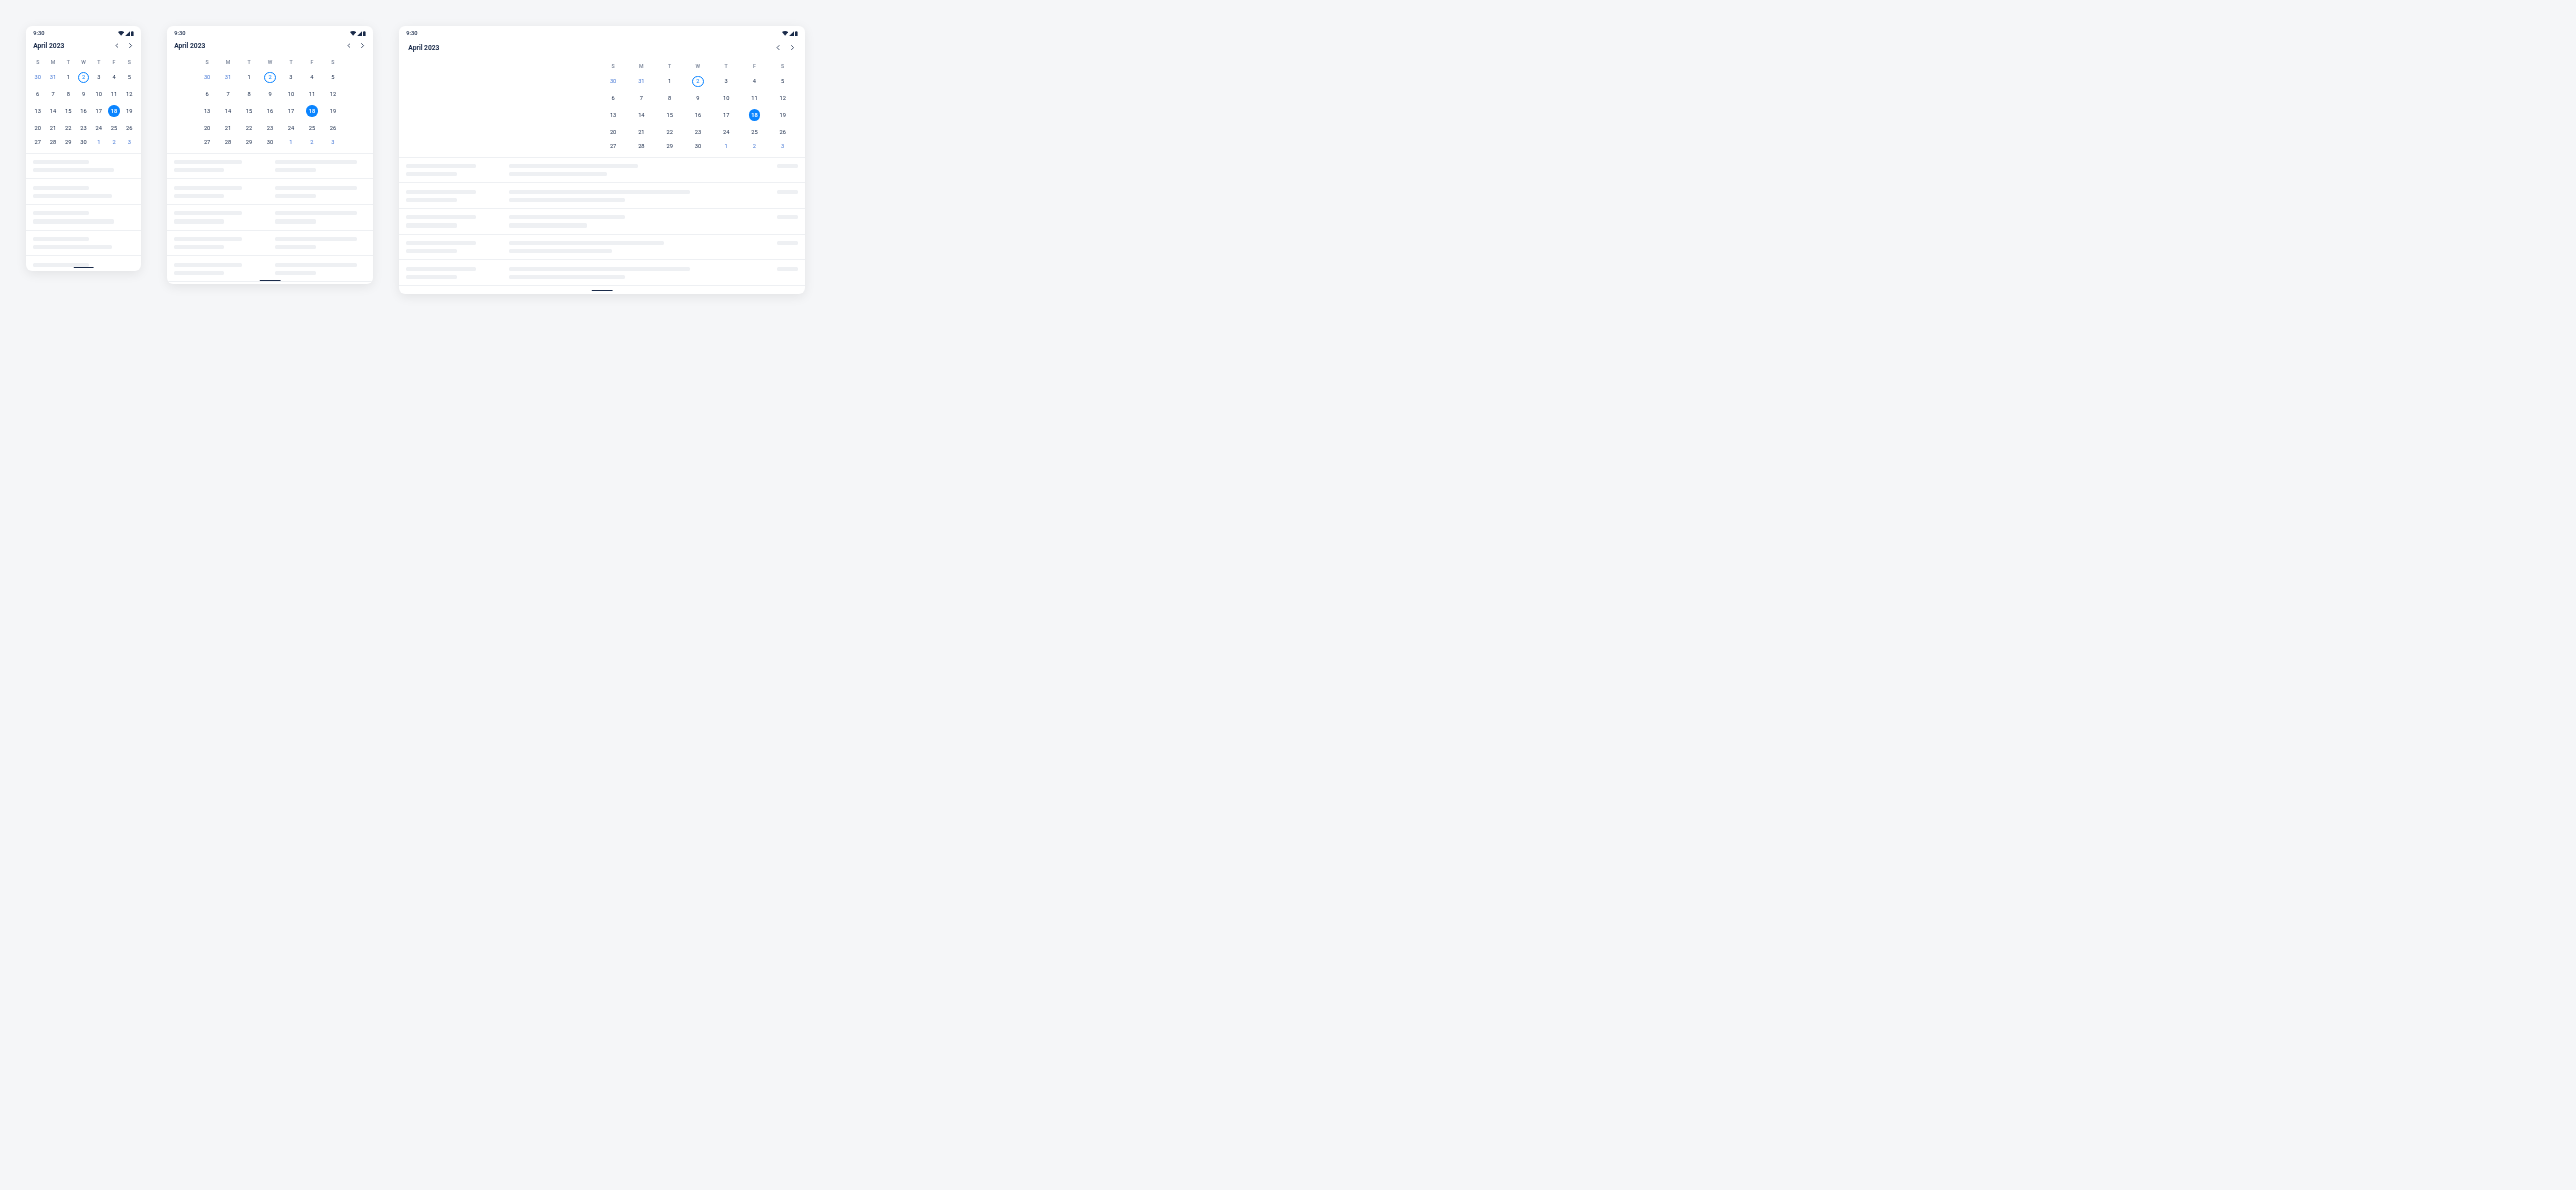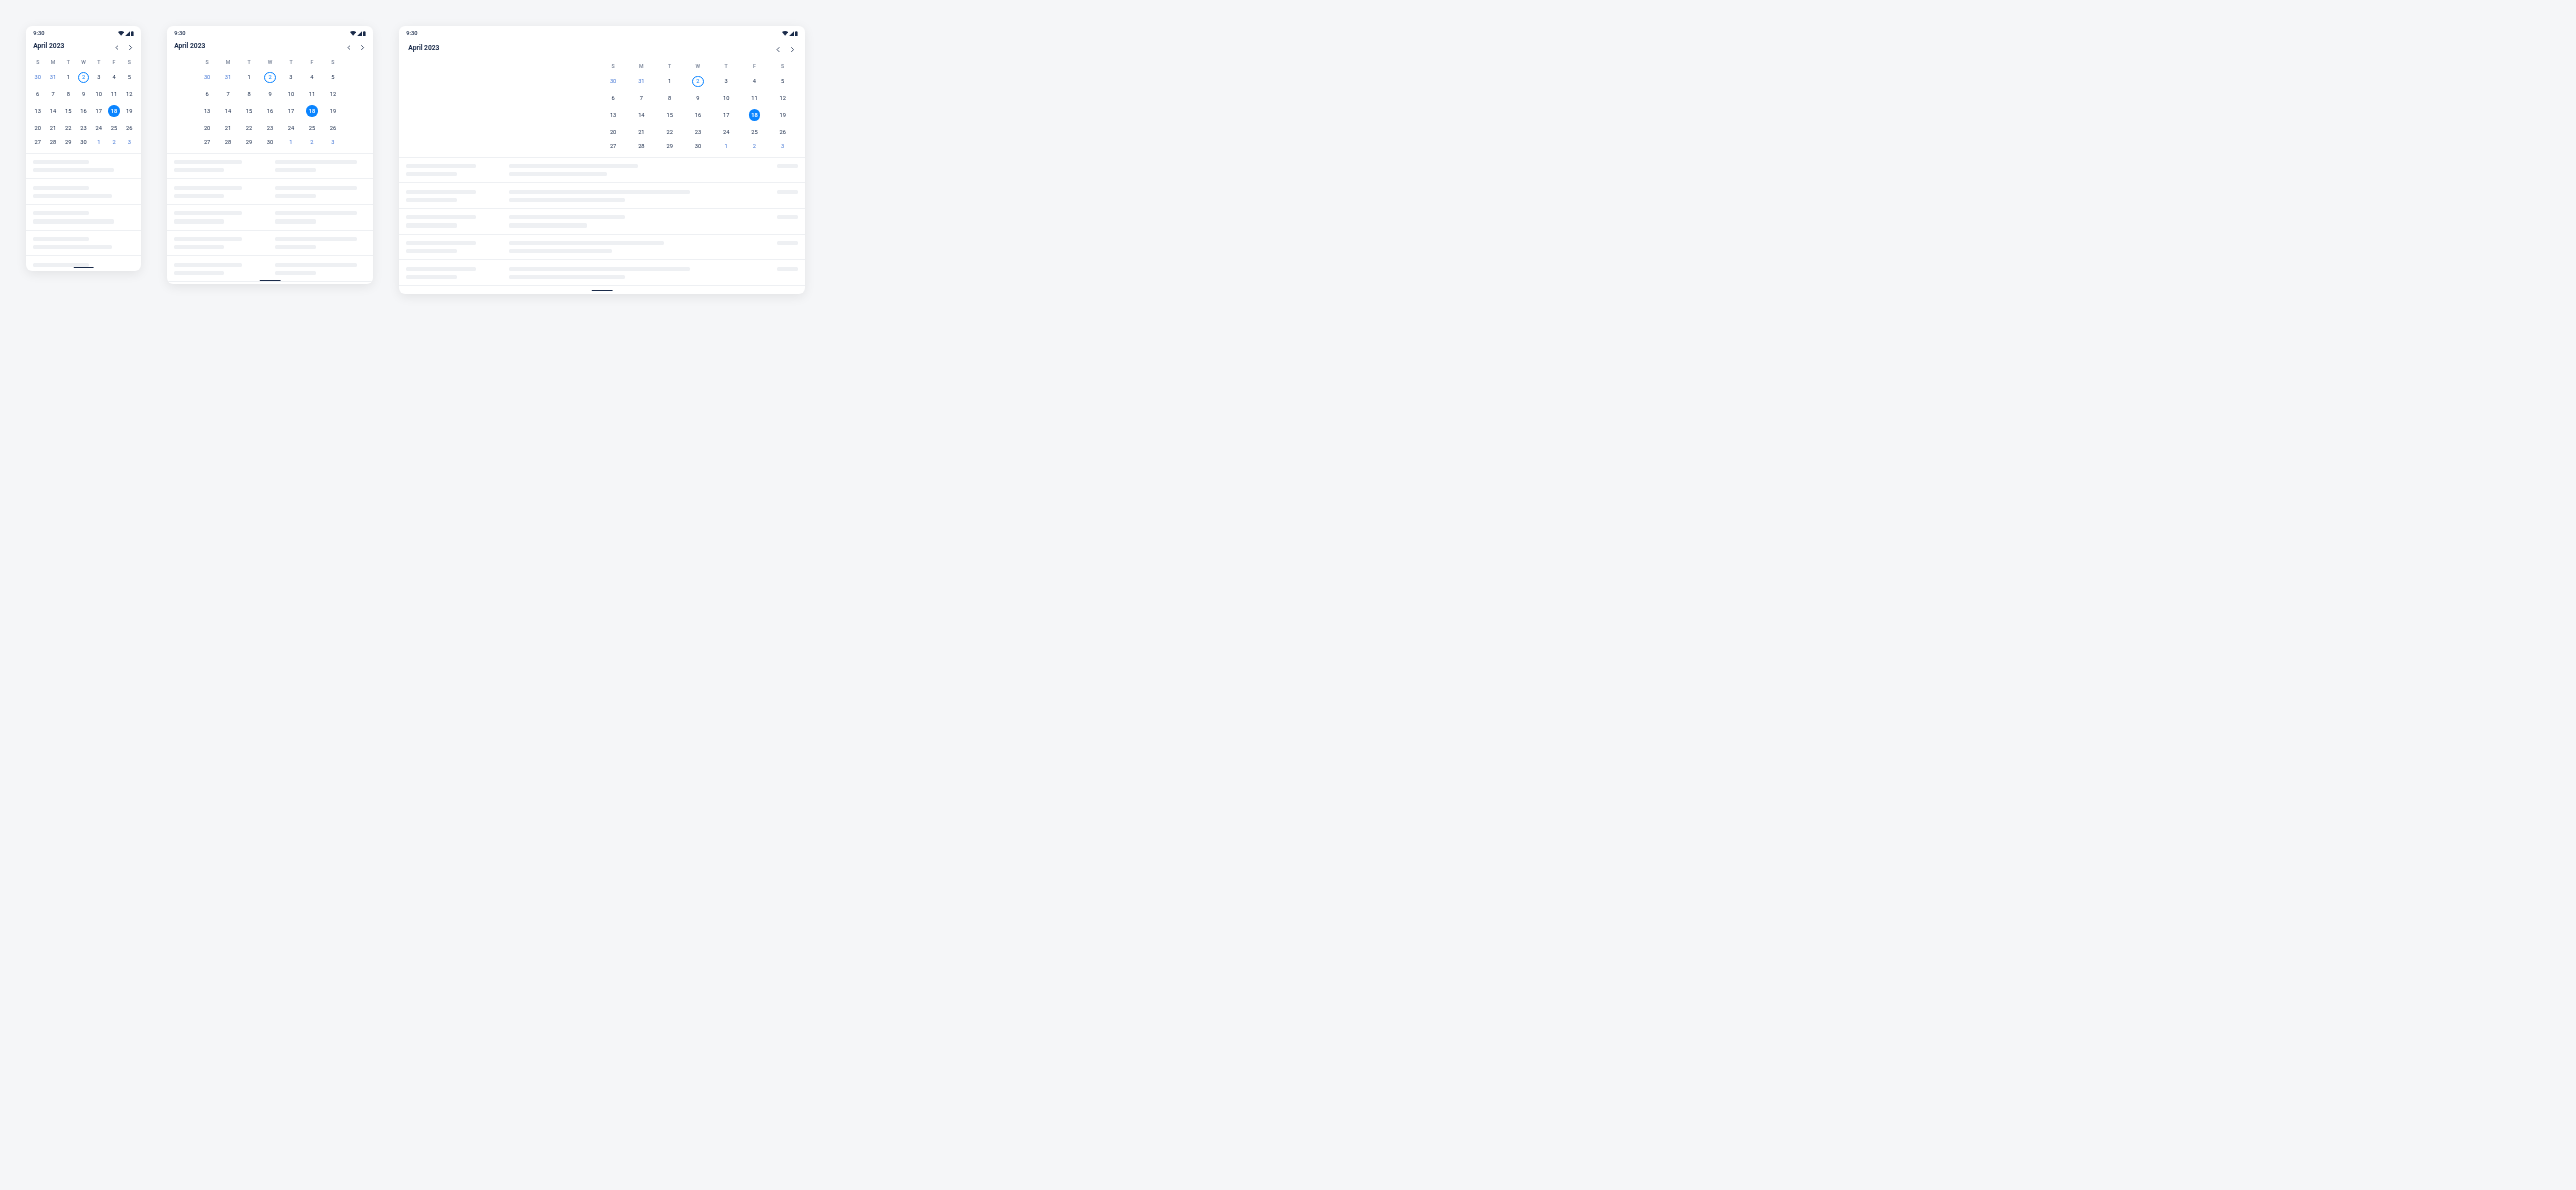--- a/index.html
+++ b/index.html
@@ -31,21 +31,21 @@
     padding: 4.1px 7.2px 1px 7.2px;
     font-size: 5.7px;
     color: #1a2b4a;
     font-weight: 500;
   }
   .status-icons { display: flex; gap: 1px; align-items: center; }
 
   .cal-header {
     display: flex;
     justify-content: space-between;
-    align-items: flex-end;
+    align-items: flex-start;
     padding: 5.2px 7.2px;
   }
   .cal-title {
     font-size: 6.7px;
     font-weight: 700;
     color: #1a2b4a;
   }
   .nav-arrows { display: flex; gap: 8.2px; align-items: center; }
   .arrow {
     width: 6.2px; height: 6.2px;

